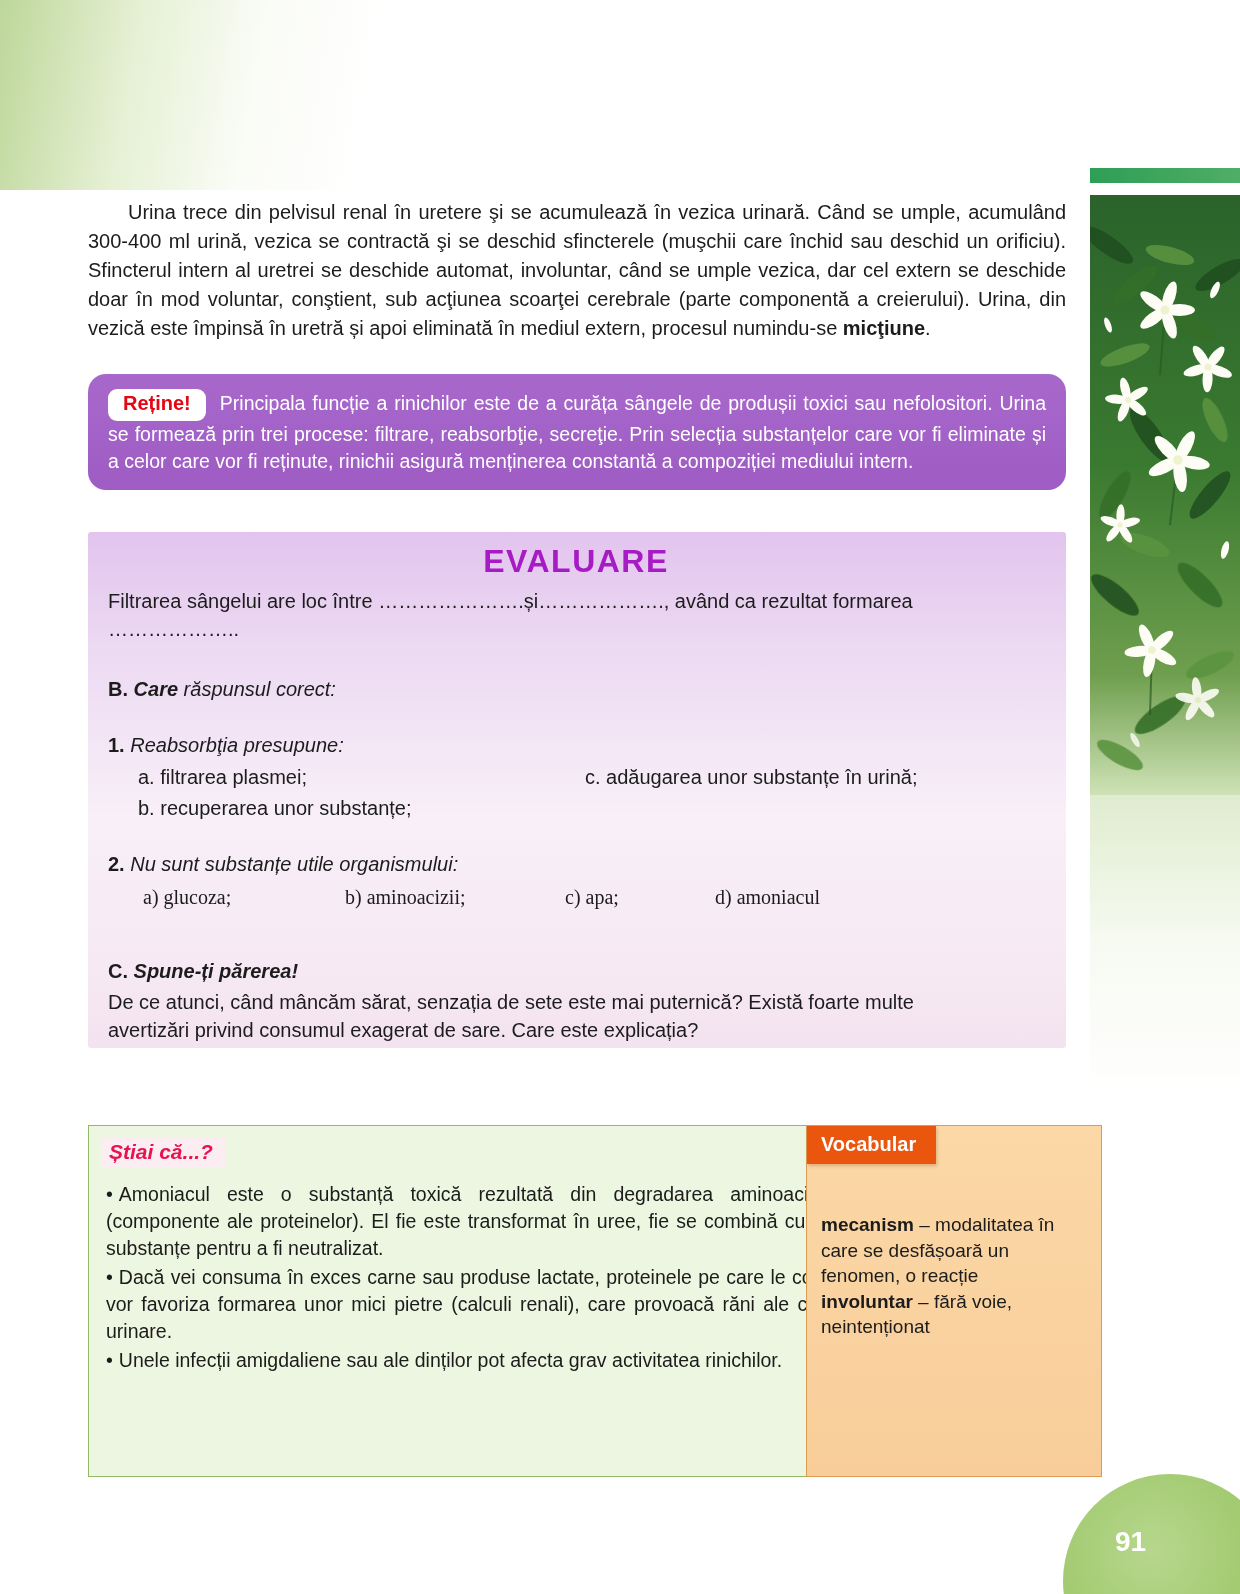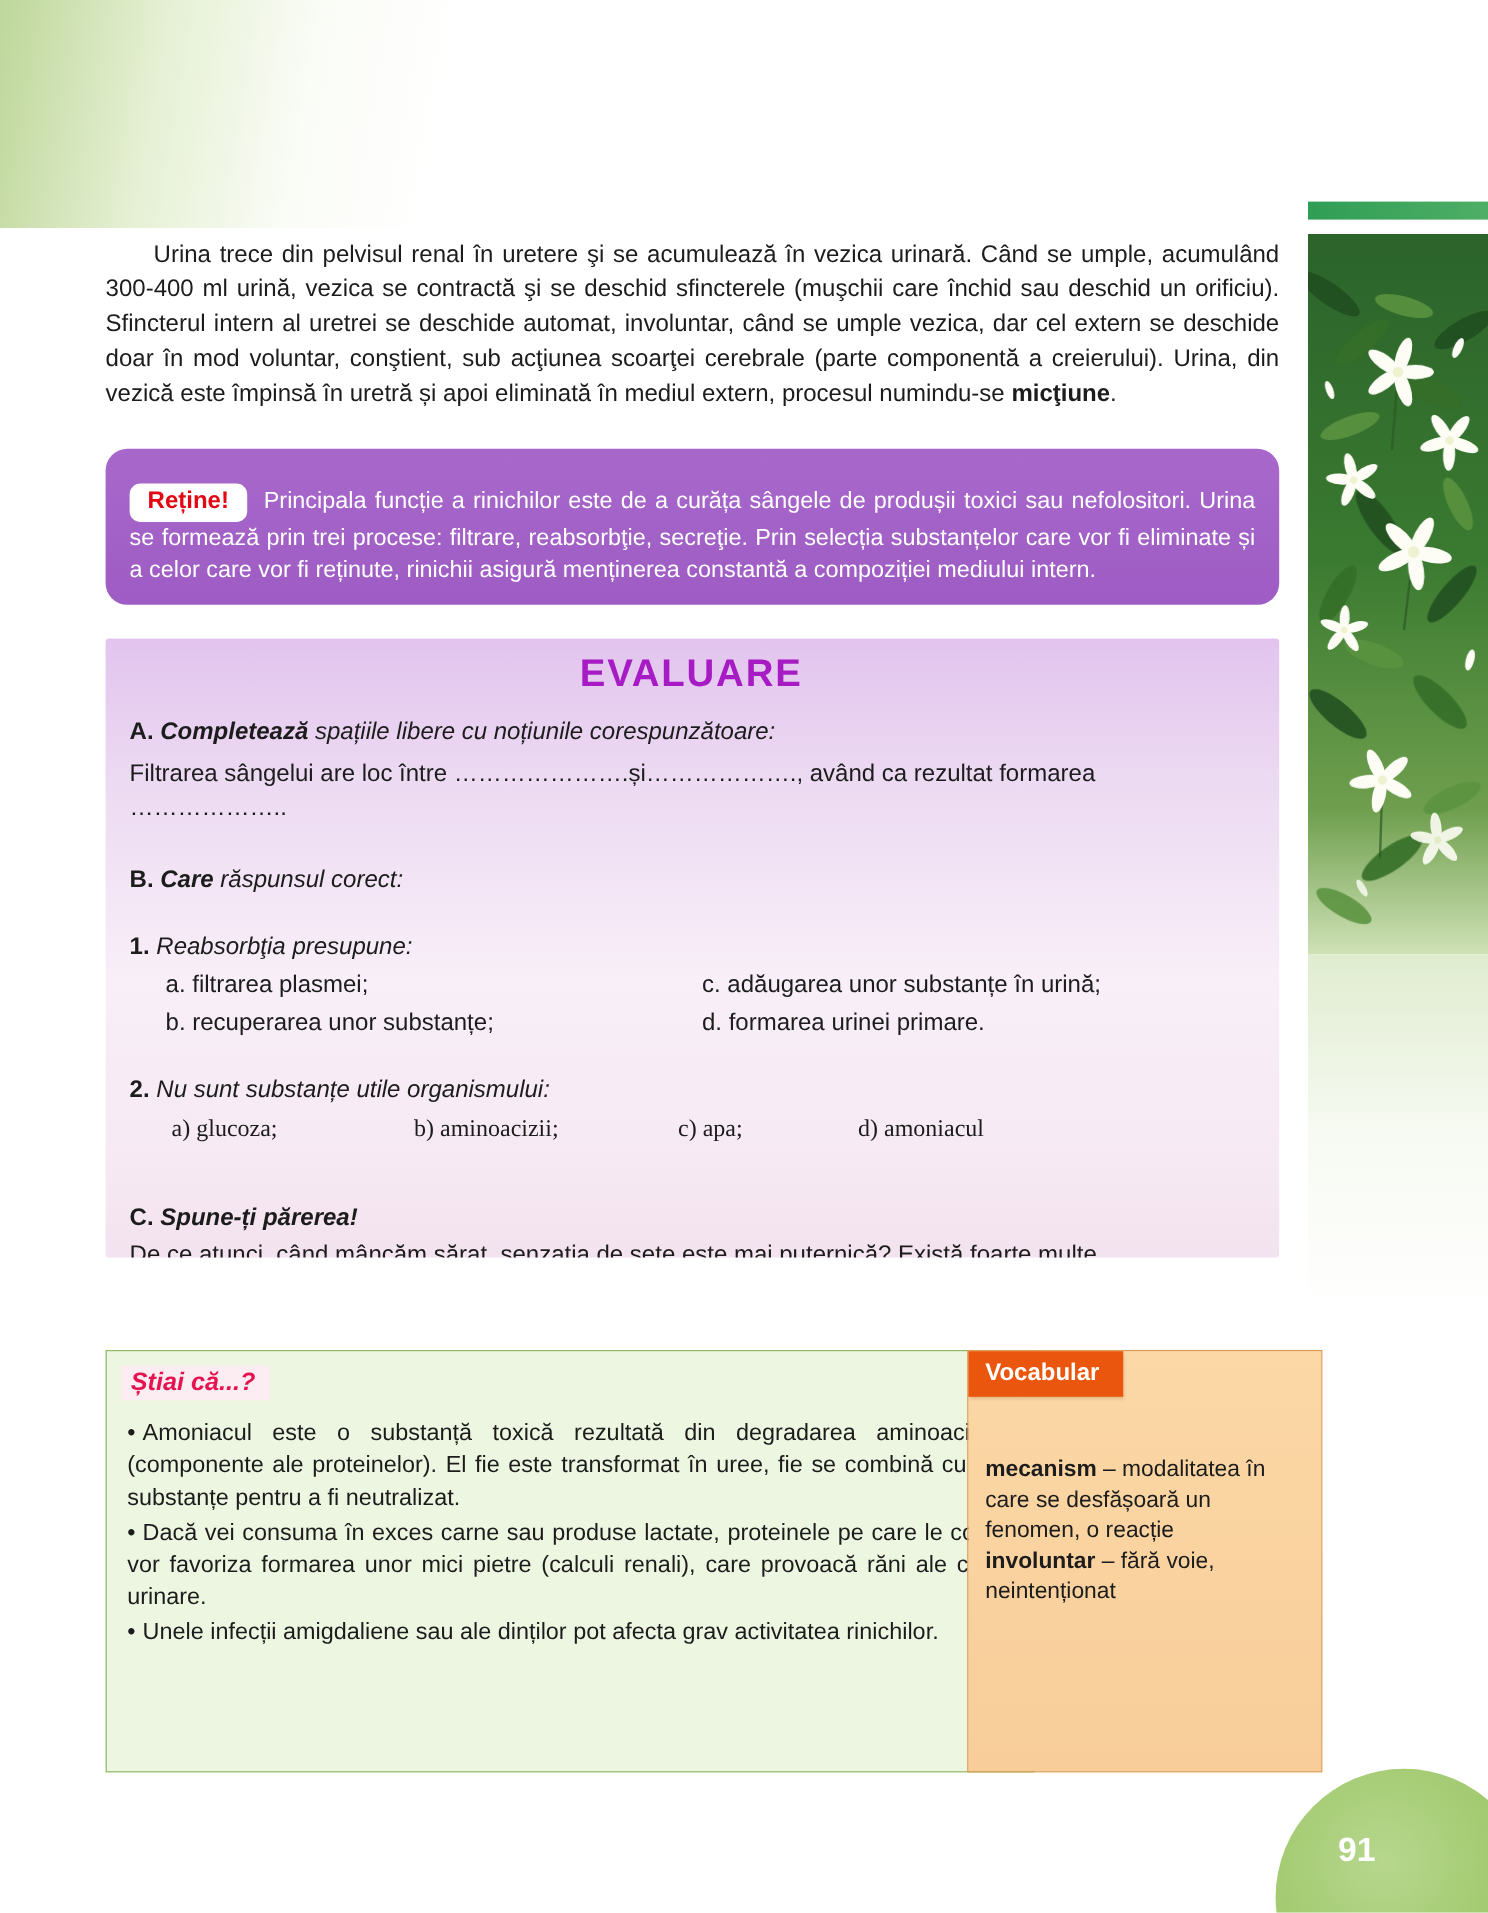--- a/index.html
+++ b/index.html
@@ -25,21 +25,21 @@
   
   .intro {
     position:absolute; left:88px; top:198px; width:978px;
     font-size:20px; line-height:29px; text-align:justify; text-indent:40px;
   }
   .intro b { font-weight:bold; }
   
   .retine-box {
     position:absolute; left:88px; top:374px; width:978px; min-height:116px;
     background:linear-gradient(180deg,#a868cb,#9e5cc4); border-radius:18px;
-    padding:29px 20px 14px 20px; color:#ffffff; font-size:19.5px; line-height:27.5px;
+    padding:15px 20px 14px 20px; color:#ffffff; font-size:19.5px; line-height:27.5px;
     text-align:justify;
   }
   .retine-label {
     display:inline-block; background:#ffffff; color:#e30613; font-weight:bold;
     font-size:20px; padding:1px 15px 3px 15px; border-radius:9px; margin-right:14px;
     text-align:center; vertical-align:baseline;
   }
   
   .evaluare-box {
     position:absolute; left:88px; top:532px; width:978px; height:516px;
@@ -220,31 +220,29 @@
 
   <p class="intro"><span>Urina trece din pelvisul renal în uretere şi se acumulează în vezica urinară. Când se umple, acumulând 300-400 ml urină, vezica se contractă şi se deschid sfincterele (muşchii care închid sau deschid un orificiu). Sfincterul intern al uretrei se deschide automat, involuntar, când se umple vezica, dar cel extern se deschide doar în mod voluntar, conştient, sub acţiunea scoarţei cerebrale (parte componentă a creierului). Urina, din vezică este împinsă în uretră și apoi eliminată în mediul extern, procesul numindu-se </span><b>micţiune</b><span>.</span></p>
 
   <div class="retine-box">
     <span class="retine-label">Reține!</span><span>Principala funcție a rinichilor este de a curăța sângele de produșii toxici sau nefolositori. Urina se formează prin trei procese: filtrare, reabsorbţie, secreţie. Prin selecția substanțelor care vor fi eliminate și a celor care vor fi reținute, rinichii asigură menținerea constantă a compoziției mediului intern.</span>
   </div>
 
   <div class="evaluare-box">
     <div class="ev-title">EVALUARE</div>
 
-    <div class="ev-line ev-a"><span class="lbl">A. </span><span class="bi">Completează</span><span class="it"> spațiile libere cu noțiunile corespunzătoare:</span></div>
     <div class="ev-line ev-a-line">Filtrarea sângelui are loc între ………………….și………………., având ca rezultat formarea ………………..</div>
 
     <div class="ev-line ev-b"><span class="lbl">B. </span><span class="bi">Care</span><span class="it"> răspunsul corect:</span></div>
 
     <div class="ev-line ev-q1"><span class="lbl">1. </span><span class="it">Reabsorbţia presupune:</span></div>
     <div class="ev-opts1">
       <span>a. filtrarea plasmei;</span>
       <span>c. adăugarea unor substanțe în urină;</span>
       <span>b. recuperarea unor substanțe;</span>
-      <span>d. formarea urinei primare.</span>
     </div>
 
     <div class="ev-line ev-q2"><span class="lbl">2. </span><span class="it">Nu sunt substanțe utile organismului:</span></div>
     <div class="ev-opts2">
       <span>a) glucoza;</span>
       <span>b) aminoacizii;</span>
       <span>c) apa;</span>
       <span>d) amoniacul</span>
     </div>
 

